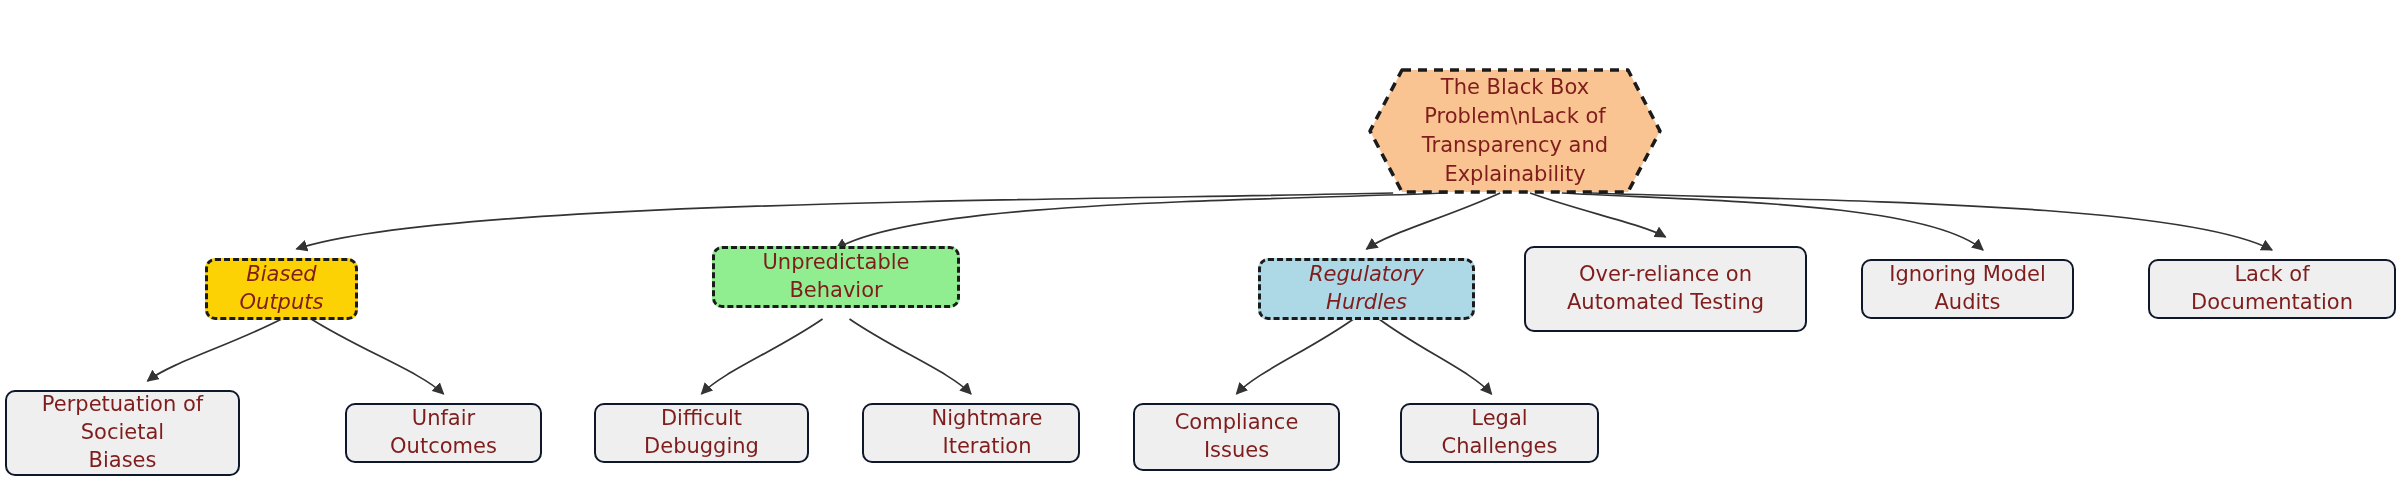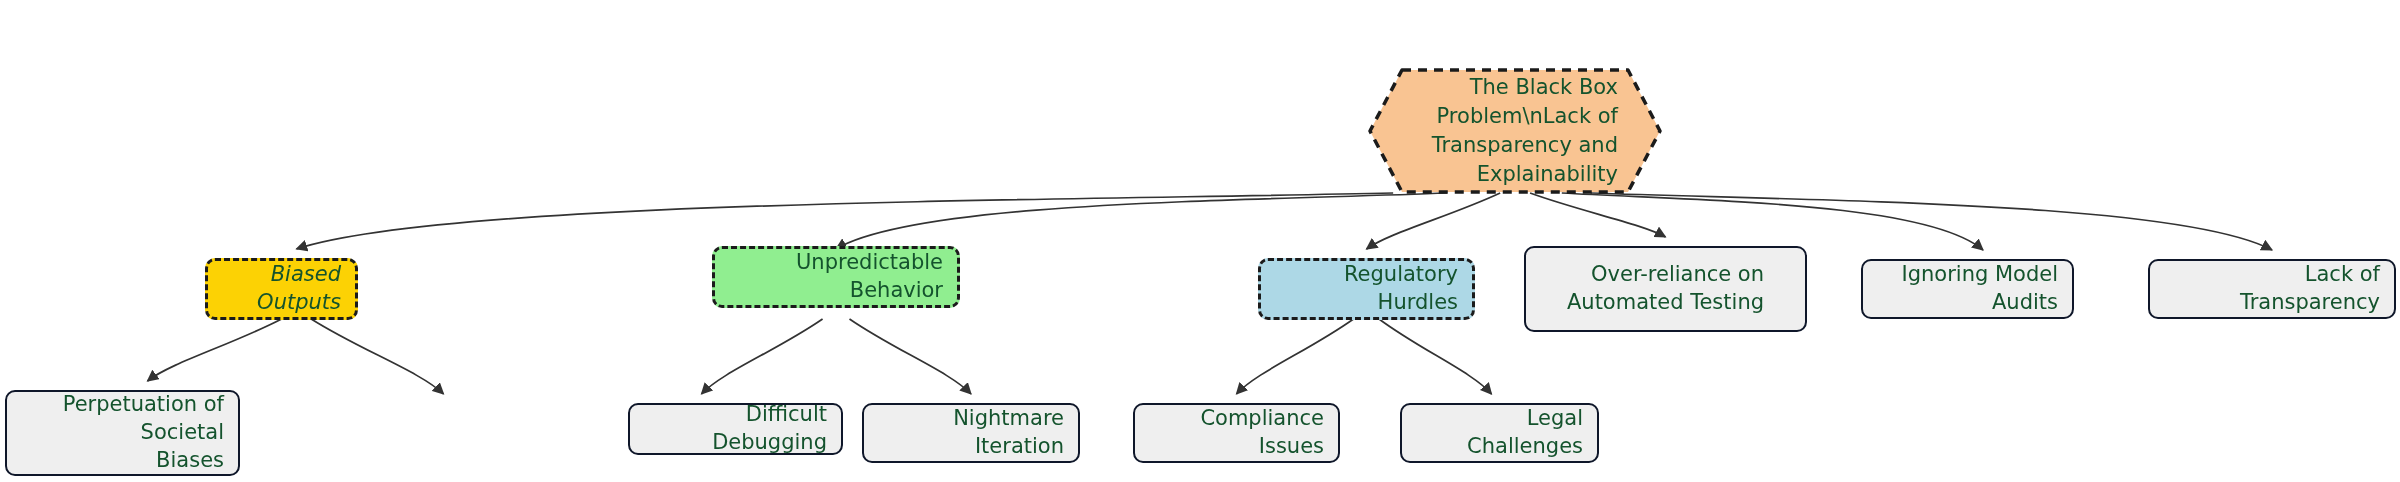--- a/index.html
+++ b/index.html
@@ -26,22 +26,22 @@
     width: 2400px;
     height: 482px;
     pointer-events: none;
   }
   .node {
     position: absolute;
     box-sizing: border-box;
     display: flex;
     align-items: center;
     justify-content: center;
-    text-align: right;
-    color: #14532d;
+    text-align: center;
+    color: #7f1d1d;
     line-height: 1.32;
     z-index: 5;
   }
   .node-plain {
     background: #efefef;
     border-radius: 10px;
     border: 2px solid #0f172a;
     font-size: 21px;
   }
   .node-styled {
@@ -112,52 +112,55 @@
   </div>
 
   <div class="node node-styled" id="n-biased-outputs" style="left: 205px; top: 258px; width: 153px; height: 62px; background: rgb(252, 210, 4); border-color: rgb(27, 27, 27); font-style: italic;">
     <span class="node-label">Biased Outputs</span>
   </div>
 
   <div class="node node-styled" id="n-unpredictable-behavior" style="left: 712px; top: 246px; width: 248px; height: 62px; background: rgb(144, 238, 144); border-color: rgb(27, 27, 27);">
     <span class="node-label">Unpredictable Behavior</span>
   </div>
 
-  <div class="node node-styled" id="n-regulatory-hurdles" style="left: 1258px; top: 258px; width: 217px; height: 62px; background: rgb(173, 216, 230); border-color: rgb(27, 27, 27);">
+  <div class="node node-styled" id="n-regulatory-hurdles" style="left: 1258px; top: 258px; width: 217px; height: 62px; background: rgb(173, 216, 230); border-color: rgb(27, 27, 27); font-style: italic;">
     <span class="node-label">Regulatory Hurdles</span>
   </div>
 
   <div class="node node-plain" id="n-over-reliance-automated-testing" style="left: 1524px; top: 246px; width: 283px; height: 86px; background: rgb(239, 239, 239);">
     <span class="node-label">Over-reliance on
 Automated Testing</span>
   </div>
 
   <div class="node node-plain" id="n-ignoring-model-audits" style="left: 1861px; top: 259px; width: 213px; height: 60px; background: rgb(239, 239, 239);">
     <span class="node-label">Ignoring Model Audits</span>
   </div>
 
   <div class="node node-plain" id="n-lack-of-documentation" style="left: 2148px; top: 259px; width: 248px; height: 60px; background: rgb(239, 239, 239);">
-    <span class="node-label">Lack of Transparency</span>
+    <span class="node-label">Lack of Documentation</span>
   </div>
 
   <div class="node node-plain" id="n-perpetuation-of-societal-biases" style="left: 5px; top: 390px; width: 235px; height: 86px; background: rgb(239, 239, 239);">
     <span class="node-label">Perpetuation of Societal
 Biases</span>
   </div>
 
+  <div class="node node-plain" id="n-unfair-outcomes" style="left: 345px; top: 403px; width: 197px; height: 60px; background: rgb(239, 239, 239);">
+    <span class="node-label">Unfair Outcomes</span>
+  </div>
 
-  <div class="node node-plain" id="n-difficult-debugging" style="left: 628px; top: 403px; width: 215px; height: 52px; background: rgb(239, 239, 239);">
+  <div class="node node-plain" id="n-difficult-debugging" style="left: 594px; top: 403px; width: 215px; height: 60px; background: rgb(239, 239, 239);">
     <span class="node-label">Difficult Debugging</span>
   </div>
 
   <div class="node node-plain" id="n-nightmare-iteration" style="left: 862px; top: 403px; width: 218px; height: 60px; background: rgb(239, 239, 239); padding-left: 32px;">
     <span class="node-label">Nightmare Iteration</span>
   </div>
 
-  <div class="node node-plain" id="n-compliance-issues" style="left: 1133px; top: 403px; width: 207px; height: 60px; background: rgb(239, 239, 239);">
+  <div class="node node-plain" id="n-compliance-issues" style="left: 1133px; top: 403px; width: 207px; height: 68px; background: rgb(239, 239, 239);">
     <span class="node-label">Compliance Issues</span>
   </div>
 
   <div class="node node-plain" id="n-legal-challenges" style="left: 1392px; top: 403px; width: 199px; height: 60px; background: rgb(239, 239, 239); margin-left: 8px;">
     <span class="node-label">Legal Challenges</span>
   </div>
 
 </div>
 
 </body></html>

